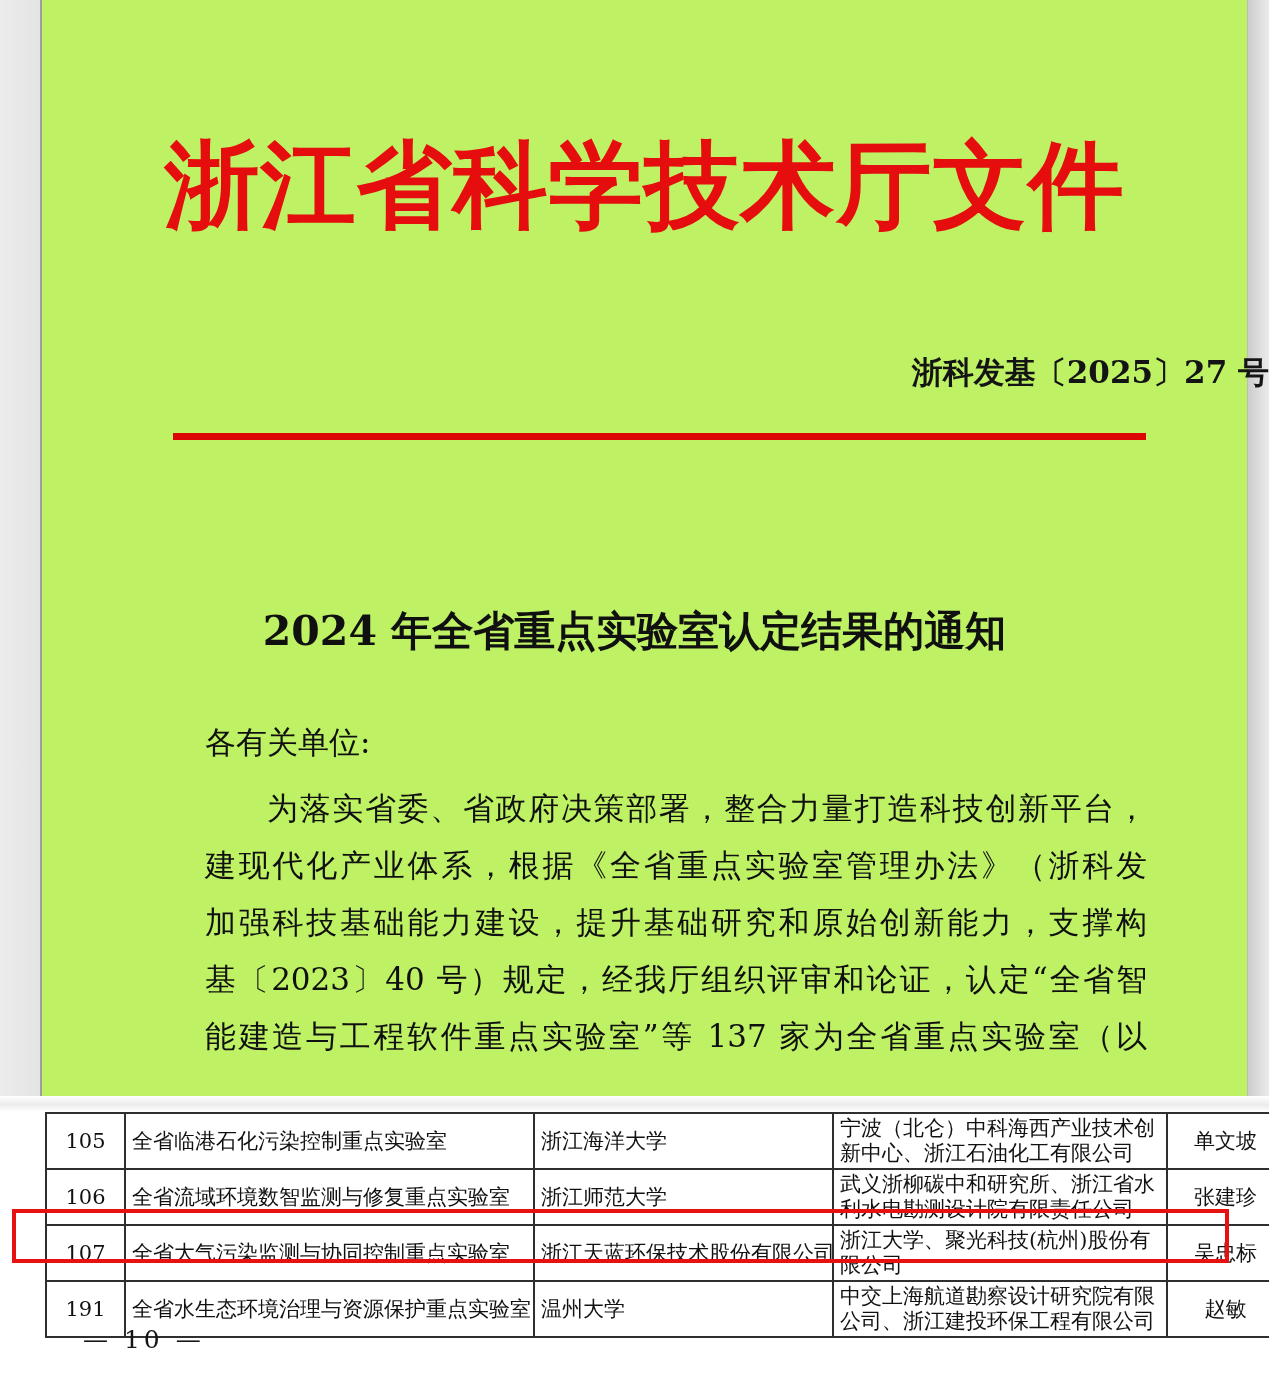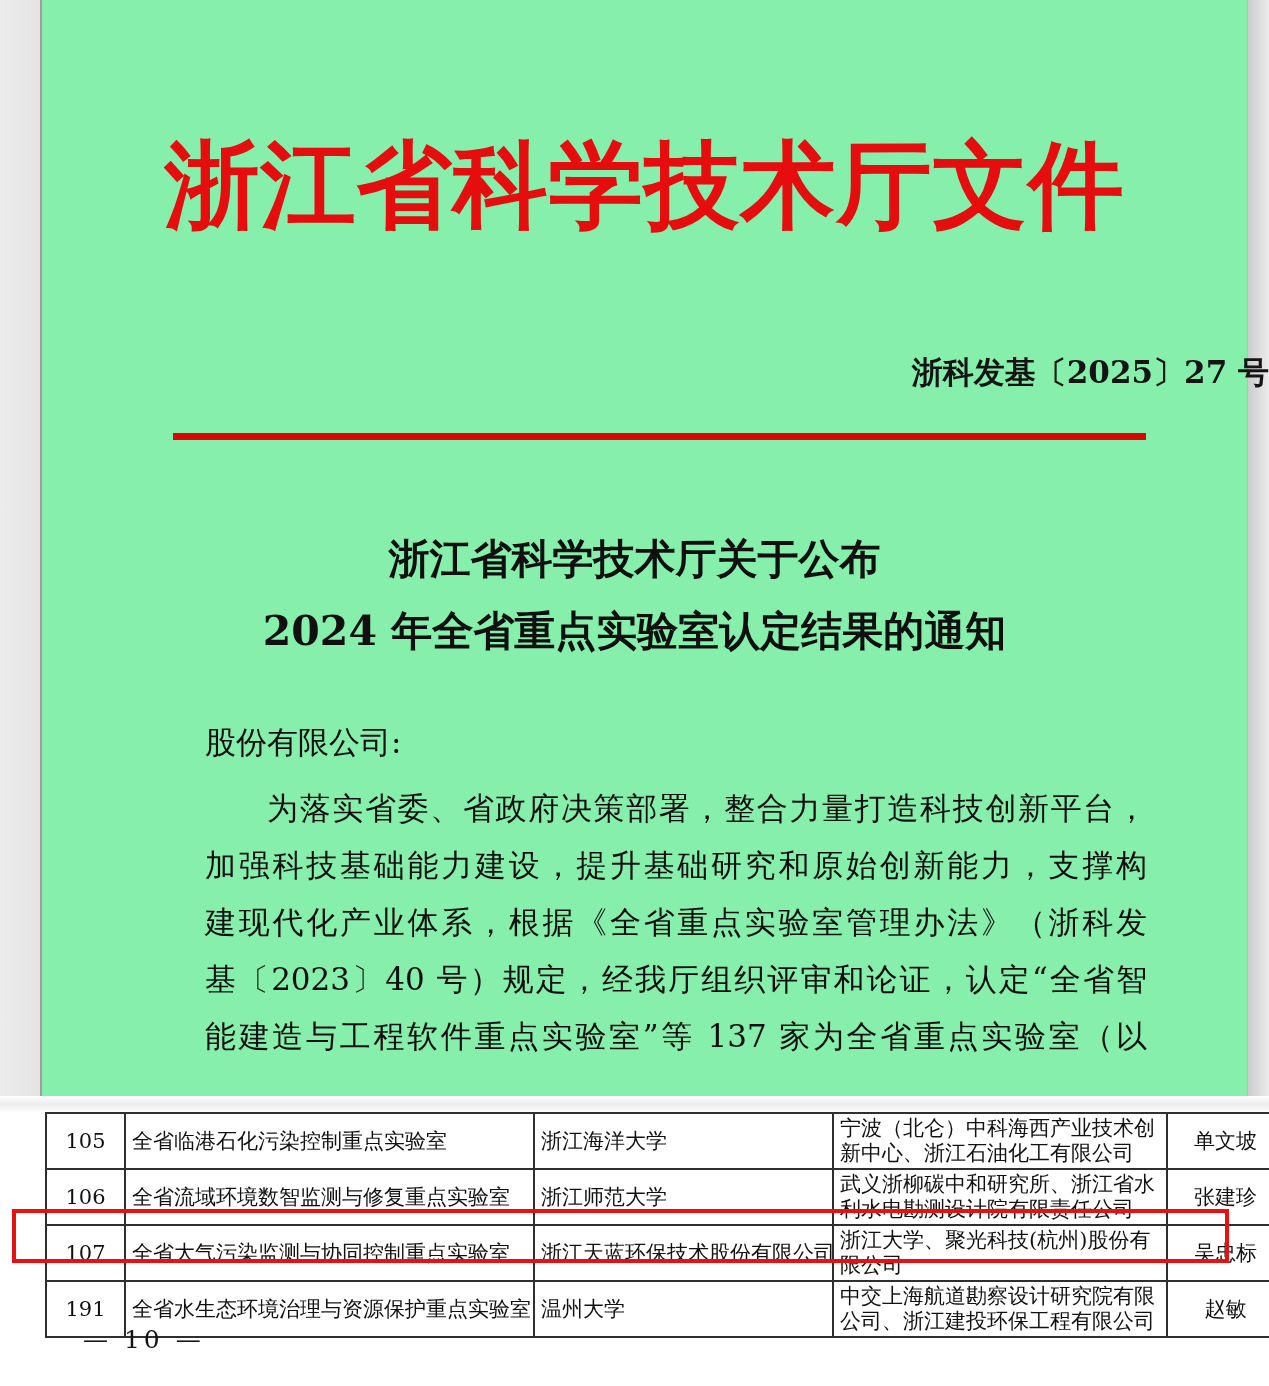--- a/index.html
+++ b/index.html
@@ -3,21 +3,21 @@
 <meta charset="utf-8">
 <style>
   html,body{margin:0;padding:0;}
   body{
     width:1269px;height:1386px;position:relative;overflow:hidden;
     background:#ffffff;
     font-family:"DejaVu Serif","Liberation Serif",serif;
     color:#1a1a1a;
   }
   
-  .page-top{position:absolute;left:0;top:0;width:1269px;height:1112px;background:#86efac;}
+  .page-top{position:absolute;left:0;top:0;width:1269px;height:1112px;background:#bef264;}
   .gutter-left{position:absolute;left:0;top:0;width:40px;height:1112px;
     background:linear-gradient(to right,#ececec,#e4e4e4);border-right:2px solid #9f9f9f;}
   .gutter-right{position:absolute;left:1247px;top:0;width:22px;height:1112px;
     background:linear-gradient(to right,#cccccc,#ededed);border-left:1px solid #bdbdbd;}
   .header-title{
     position:absolute;left:50px;right:30px;top:128px;
     text-align:center;font-size:95px;font-weight:bold;line-height:1.2;
     color:#e50d0d;white-space:nowrap;letter-spacing:1px;
   }
   .doc-number{
@@ -68,29 +68,28 @@
 <div class="page-top">
   <div class="gutter-left"></div>
   <div class="gutter-right"></div>
 
   <div class="header-title">浙江省科学技术厅文件</div>
 
   <div class="doc-number">浙科发基〔2025〕27 号</div>
 
   <div class="red-rule"></div>
 
-  <div class="notice-title l1">浙江省科学技术厅关于公布</div>
   <div class="notice-title l2">2024 年全省重点实验室认定结果的通知</div>
 
-  <div class="salutation">股份有限公司:</div>
+  <div class="salutation">各有关单位:</div>
 
   <div class="body-lines">
     <div class="body-line indent">为落实省委、省政府决策部署，整合力量打造科技创新平台，</div>
+    <div class="body-line">建现代化产业体系，根据《全省重点实验室管理办法》（浙科发</div>
     <div class="body-line">加强科技基础能力建设，提升基础研究和原始创新能力，支撑构</div>
-    <div class="body-line">建现代化产业体系，根据《全省重点实验室管理办法》（浙科发</div>
     <div class="body-line">基〔2023〕40 号）规定，经我厅组织评审和论证，认定“全省智</div>
     <div class="body-line">能建造与工程软件重点实验室”等 137 家为全省重点实验室（以</div>
   </div>
 </div>
 
 <div class="junction"></div>
 
 <div class="table-wrap">
   <table class="result">
     <tbody>

